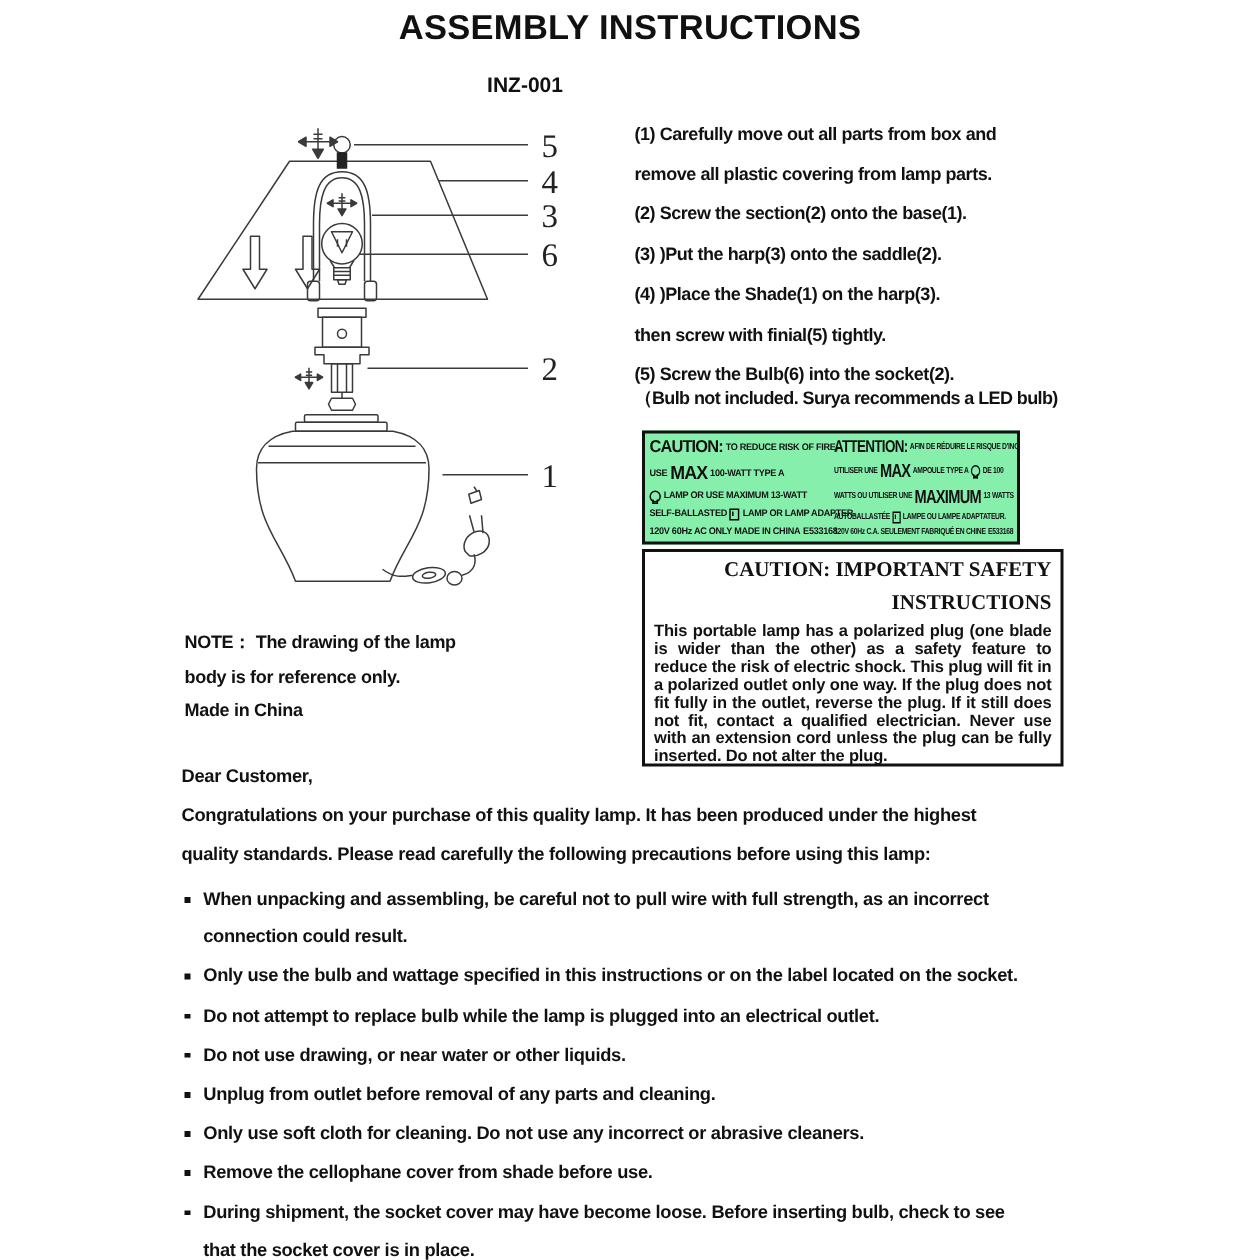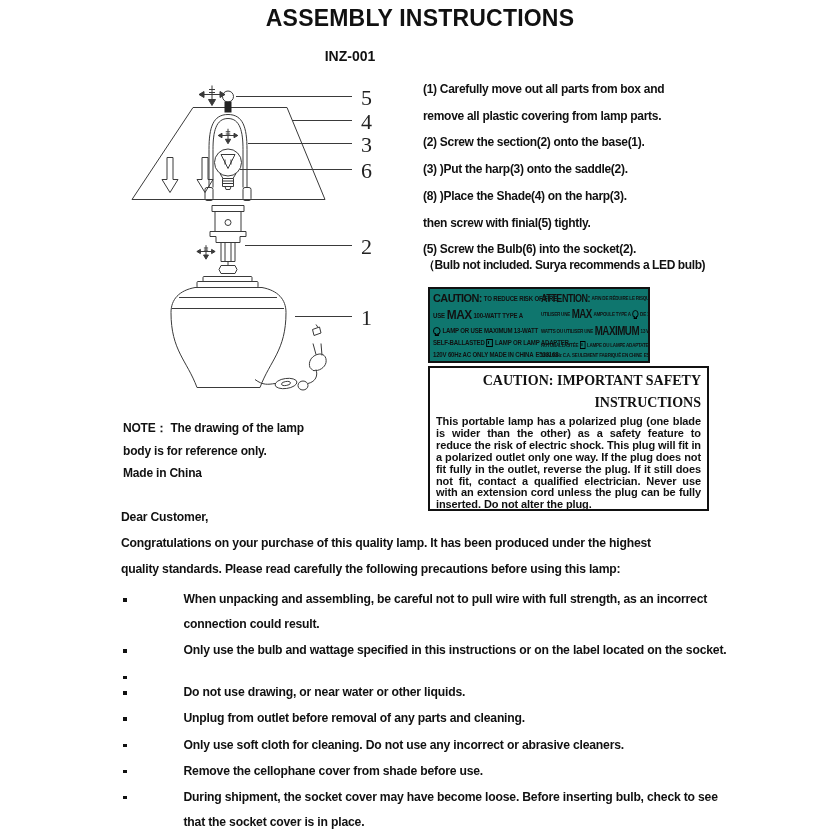--- a/index.html
+++ b/index.html
@@ -22,23 +22,23 @@
               letter-spacing:-0.2px;}
   .note-block .line{line-height:22.5px;white-space:nowrap;}
 
   
   .steps{position:absolute;left:423px;top:76px;width:312px;font-weight:bold;
          font-size:12px;letter-spacing:-0.3px;}
   .steps .line{line-height:26.7px;white-space:nowrap;}
   .step-footnote{font-size:12px;margin-top:-6px;letter-spacing:-0.4px;white-space:nowrap;}
 
   
-  .fire-label{position:absolute;left:428px;top:287px;width:222px;height:76px;
+  .fire-label{position:absolute;left:428px;top:287px;width:252px;height:76px;
               border:2px solid #111;box-sizing:border-box;display:flex;gap:4px;
-              padding:3px 3px;overflow:hidden;background:#0f766e;}
+              padding:3px 3px;overflow:hidden;background:#86efac;}
   .fl-col{flex:1;display:flex;flex-direction:column;justify-content:space-between;min-width:0;}
   .fl-row{display:flex;align-items:center;gap:2px;white-space:nowrap;
           transform:scaleX(0.95);transform-origin:0 50%;}
   .fl-col.fr .fl-row{transform:scaleX(0.78);}
   .fl-small{font-size:6.4px;font-weight:bold;letter-spacing:-0.2px;}
   .fl-col.fr .fl-small{font-size:5.8px;letter-spacing:-0.25px;}
   .fl-big{font-size:11.5px;font-weight:800;letter-spacing:-0.6px;}
   .fl-max{font-size:12.5px;}
   .fl-cert{font-weight:800;}
   .bulb-glyph{display:inline-block;width:6px;height:6px;border:1px solid #000;
@@ -56,21 +56,21 @@
   .sb-title{font-family:"Liberation Serif",serif;font-weight:bold;font-size:14px;
             text-align:right;line-height:21.5px;}
   .sb-body{margin-top:3px;font-size:11px;font-weight:bold;line-height:11.9px;
            text-align:justify;letter-spacing:-0.1px;}
 
   
   .letter{position:absolute;left:121px;top:504px;width:640px;font-weight:bold;
           font-size:12.2px;letter-spacing:-0.2px;}
   .letter .line{line-height:26px;white-space:nowrap;}
   .precautions{margin-top:5px;}
-  .bullet-item{display:flex;margin-bottom:1px;gap:48px;}
+  .bullet-item{display:flex;margin-bottom:1px;}
   .bullet-marker{flex:none;width:3.5px;height:3.5px;background:#111;margin:11px 9px 0 2px;}
   .bullet-text div{line-height:25.2px;white-space:nowrap;}
 </style>
 </head>
 <body>
 
 <div id="page">
 
   <div class="doc-title">ASSEMBLY INSTRUCTIONS</div>
   <div class="doc-model">INZ-001</div>
@@ -179,21 +179,21 @@
       <div class="line">body is for reference only.</div>
       <div class="line">Made in China</div>
     </div>
 
   <div class="steps">
     <div>
         <div class="line">(1) Carefully move out all parts from box and</div>
         <div class="line">remove all plastic covering from lamp parts.</div>
         <div class="line">(2) Screw the section(2) onto the base(1).</div>
         <div class="line">(3) )Put the harp(3) onto the saddle(2).</div>
-        <div class="line">(8) )Place the Shade(4) on the harp(3).</div>
+        <div class="line">(4) )Place the Shade(1) on the harp(3).</div>
         <div class="line">then screw with finial(5) tightly.</div>
         <div class="line">(5) Screw the Bulb(6) into the socket(2).</div>
       </div>
     <div class="step-footnote">（Bulb not included. Surya recommends a LED bulb)</div>
   </div>
 
   <div class="fire-label">
     <div class="fl-col en">
       <div class="fl-row">
         <span class="fl-big">CAUTION:</span>
@@ -268,20 +268,23 @@
           </div>
         </div>
         <div class="bullet-item">
           <span class="bullet-marker"></span>
           <div class="bullet-text">
             <div>Only use the bulb and wattage specified in this instructions or on the label located on the socket.</div>
           </div>
         </div>
         <div class="bullet-item">
           <span class="bullet-marker"></span>
+          <div class="bullet-text">
+            <div>Do not attempt to replace bulb while the lamp is plugged into an electrical outlet.</div>
+          </div>
         </div>
         <div class="bullet-item">
           <span class="bullet-marker"></span>
           <div class="bullet-text">
             <div>Do not use drawing, or near water or other liquids.</div>
           </div>
         </div>
         <div class="bullet-item">
           <span class="bullet-marker"></span>
           <div class="bullet-text">

